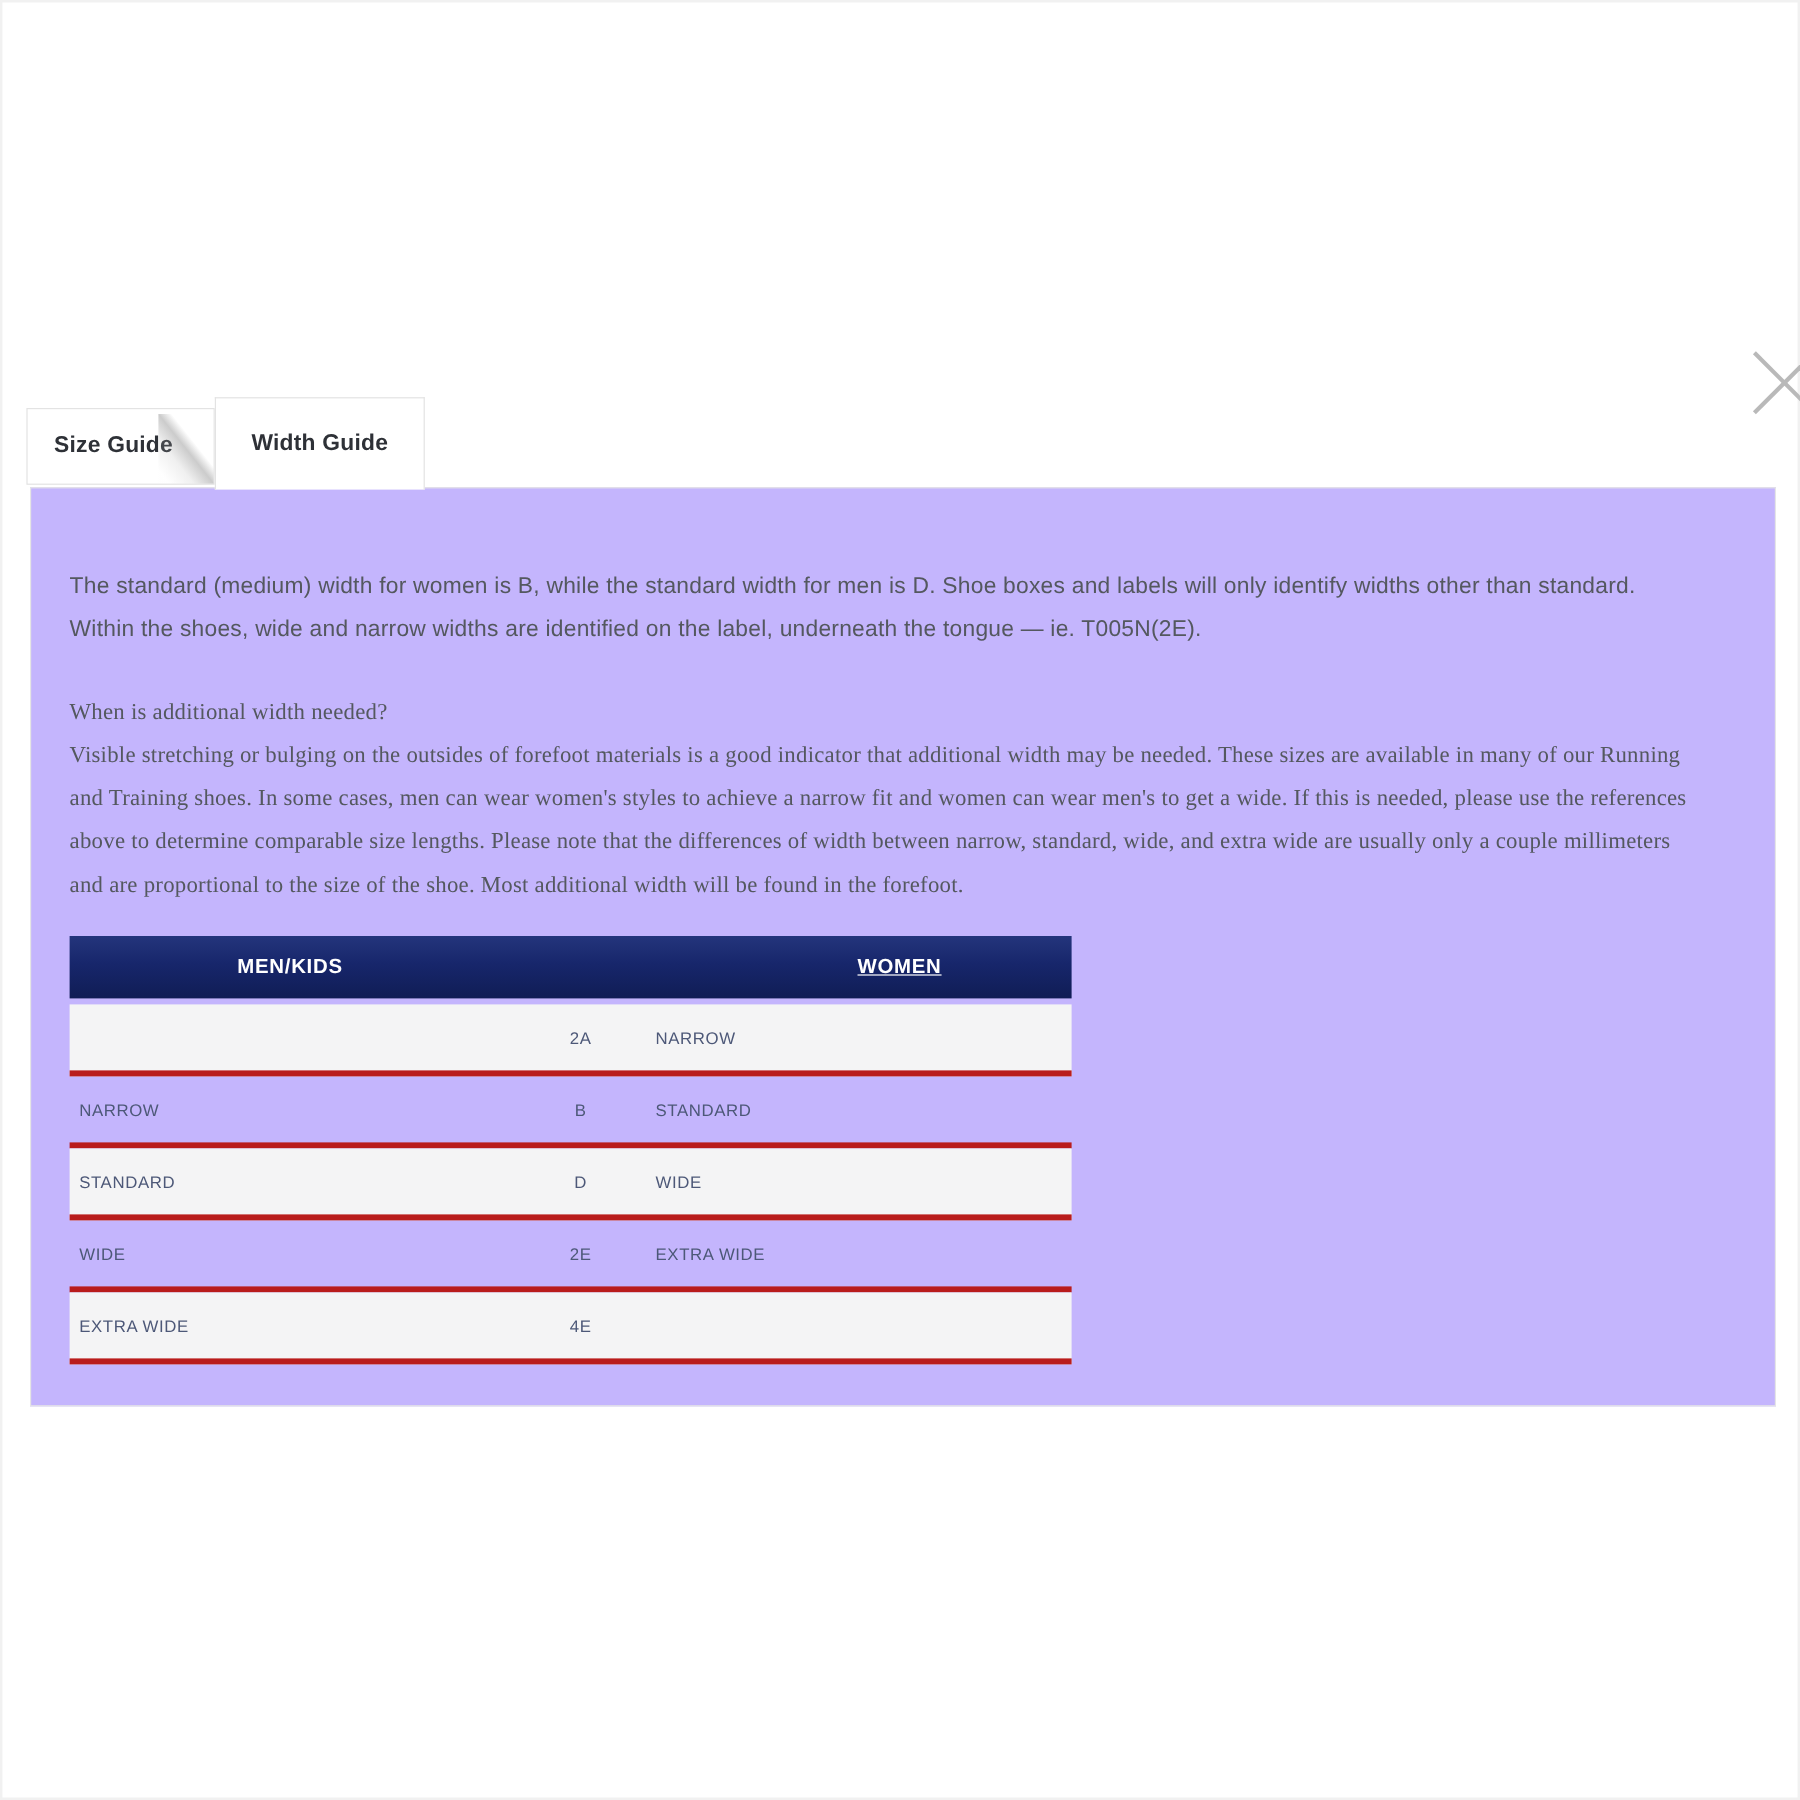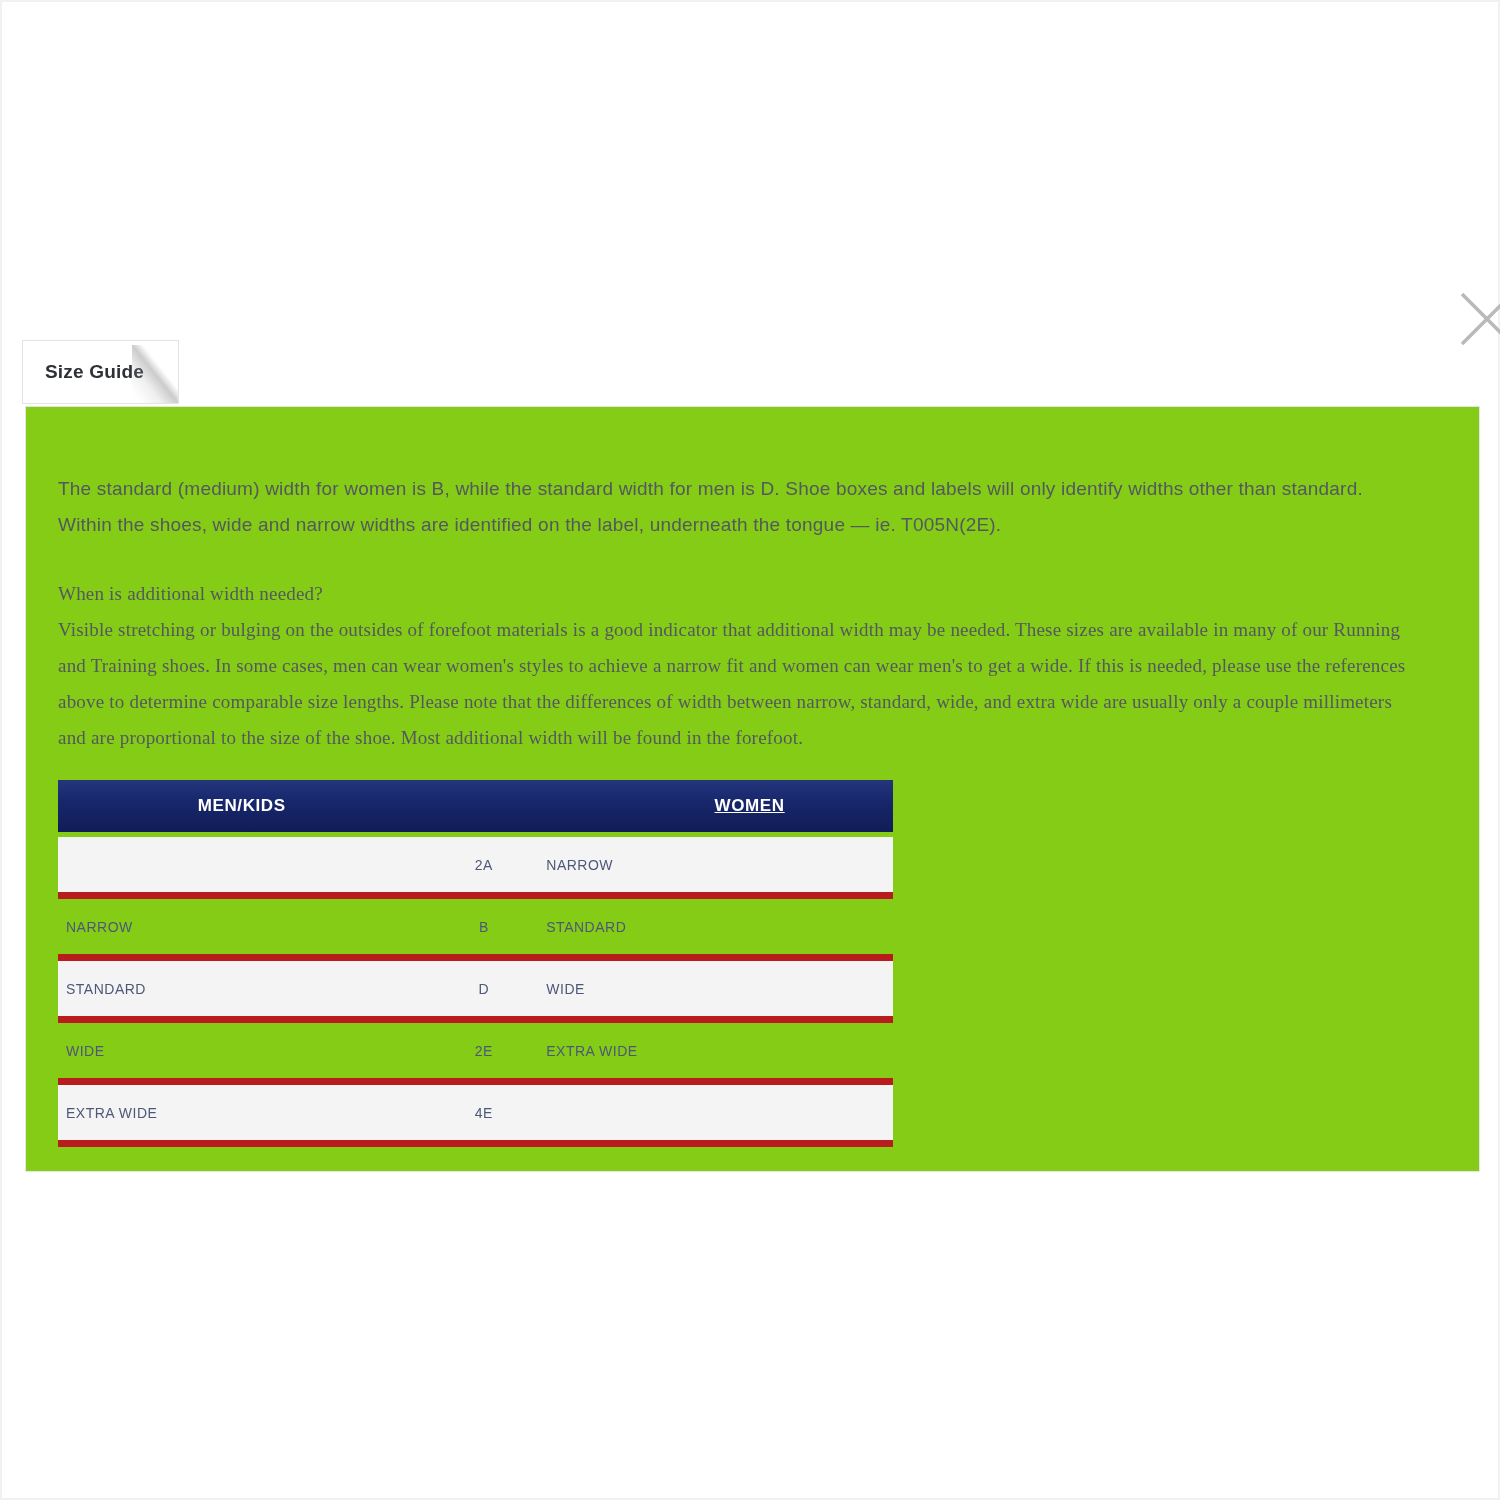--- a/index.html
+++ b/index.html
@@ -35,21 +35,21 @@
       rgba(240,240,240,.05) 90%);
   }
   .tab-active{
     left:179px;top:331px;width:175px;height:77px;z-index:3;
     border-bottom:none;
   }
 
   
   .panel{
     position:absolute;left:25px;top:406px;width:1455px;height:766px;
-    background:#84cc16;border:1px solid #e5e5e5;box-sizing:border-box;z-index:2;
+    background:#c4b5fd;border:1px solid #e5e5e5;box-sizing:border-box;z-index:2;
   }
   .panel-inner{padding:64px 72px 0 32px;}
 
   .copy{
     color:#54585f;font-size:19px;line-height:36px;letter-spacing:.2px;
     margin:0;
   }
   .copy.second{margin-top:33px;font-family:Liberation Serif, serif;}
   .q-heading{display:block;}
 
@@ -59,21 +59,21 @@
     display:grid;grid-template-columns:44% 14% 42%;align-items:center;
     height:52px;
     background:linear-gradient(180deg,#24357c 0%,#17266b 45%,#101d55 100%);
     color:#fff;font-weight:bold;font-size:17px;letter-spacing:.6px;gap:16px;
   }
   .w-head .hc1{text-align:center;}
   .w-head .hc3{text-align:center;text-decoration:underline;}
   .w-body{margin-top:5px;}
   .w-row{
     display:grid;grid-template-columns:44% 14% 42%;align-items:center;
-    height:55px;border-bottom:7px solid #b91c1c;
+    height:55px;border-bottom:5px solid #b91c1c;
     color:#4d5878;font-size:14px;letter-spacing:.5px;
   }
   .w-row:nth-child(odd){background:#f4f4f5;}
   .w-row .c1{padding-left:8px;}
   .w-row .c2{text-align:center;}
   .w-row .c3{padding-left:4px;}
 </style>
 </head>
 <body>
 
@@ -84,20 +84,23 @@
       <line x1="6" y1="6" x2="56" y2="56" stroke="#b9b9b9" stroke-width="3.5"></line>
       <line x1="56" y1="6" x2="6" y2="56" stroke="#b9b9b9" stroke-width="3.5"></line>
     </svg>
   </button>
 
   <div class="tab tab-inactive">
     <span>Size Guide</span>
     <span class="fold"></span>
   </div>
 
+  <div class="tab tab-active">
+    <span>Width Guide</span>
+  </div>
 
   <div class="panel">
     <div class="panel-inner">
 
       <p class="copy">The standard (medium) width for women is B, while the standard width for men is D. Shoe boxes and labels will only identify widths other than standard. Within the shoes, wide and narrow widths are identified on the label, underneath the tongue — ie. T005N(2E).</p>
 
       <p class="copy second"><span class="q-heading">When is additional width needed?</span><span>Visible stretching or bulging on the outsides of forefoot materials is a good indicator that additional width may be needed. These sizes are available in many of our Running and Training shoes. In some cases, men can wear women's styles to achieve a narrow fit and women can wear men's to get a wide. If this is needed, please use the references above to determine comparable size lengths. Please note that the differences of width between narrow, standard, wide, and extra wide are usually only a couple millimeters and are proportional to the size of the shoe. Most additional width will be found in the forefoot.</span></p>
 
       <div class="w-table">
         <div class="w-head">

